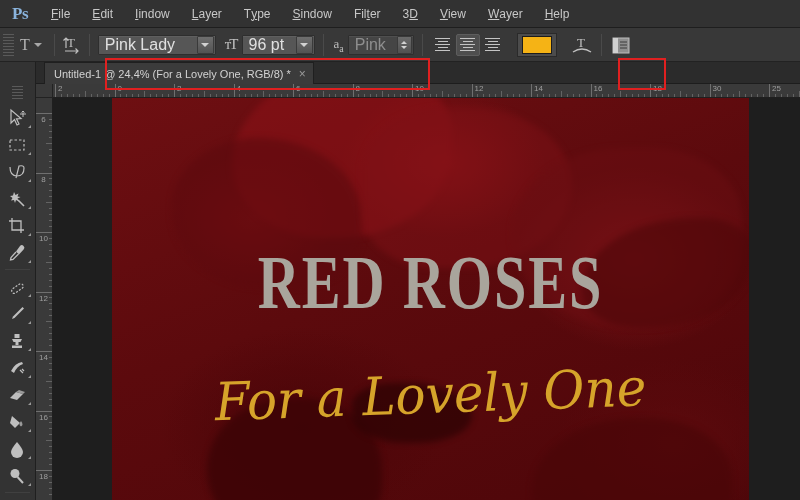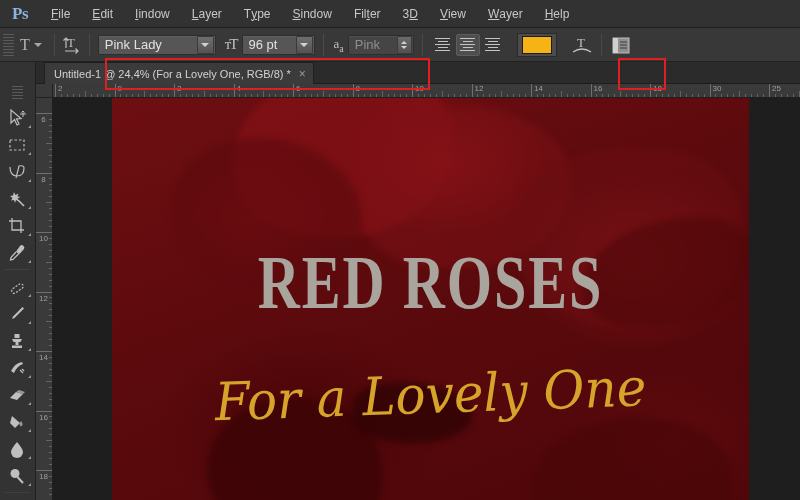--- a/index.html
+++ b/index.html
@@ -78,21 +78,21 @@
     height: 20px;
     background: #565656;
     border: 1px solid #2e2e2e;
     border-radius: 1px;
     display: flex; align-items: center;
     box-shadow: inset 0 1px 0 rgba(255,255,255,.06);
   }
   .field .val {
     flex: 1;
     padding: 0 6px;
-    font-size: 13px;
+    font-size: 16px;
     color: #e0e0e0;
     white-space: nowrap; overflow: hidden;
   }
   .field .dd {
     width: 17px; height: 18px;
     margin: 0 1px;
     background: linear-gradient(to bottom, #6e6e6e, #535353);
     border: 1px solid #3a3a3a;
     border-radius: 1px;
     display: flex; align-items: center; justify-content: center;

